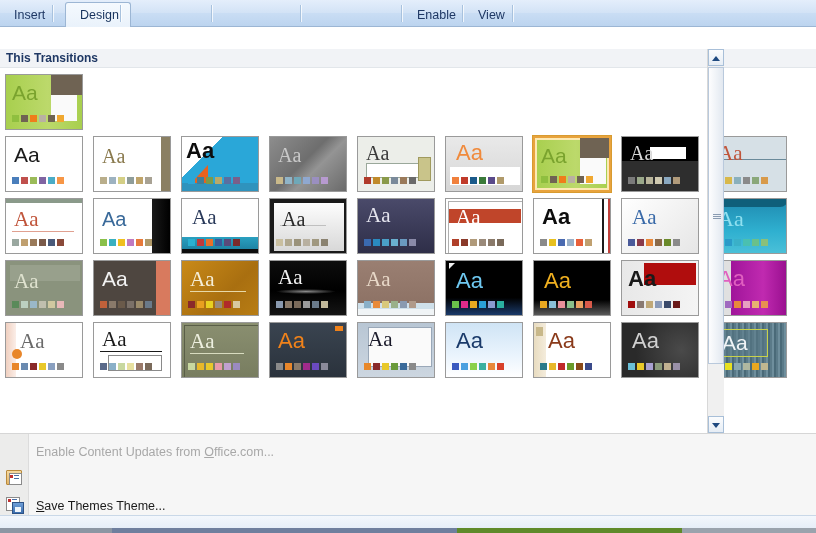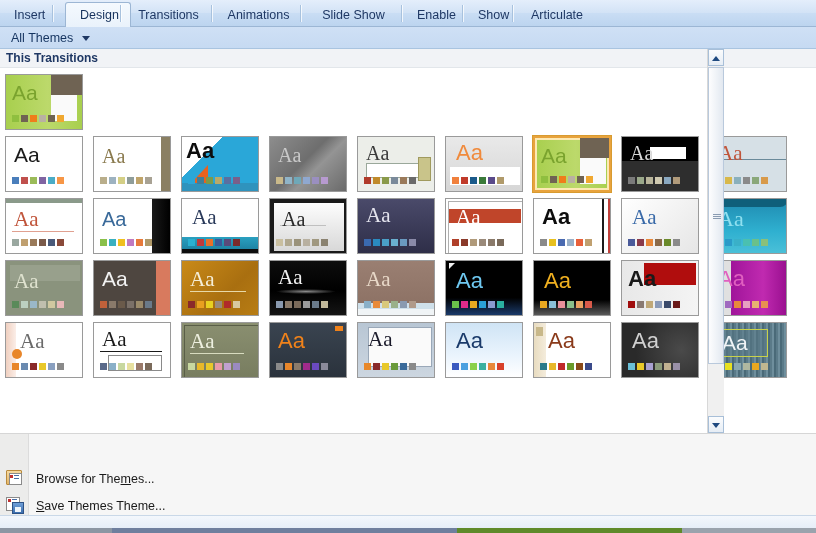--- a/index.html
+++ b/index.html
@@ -174,41 +174,31 @@
   .taskbar .seg{position:absolute;top:0;height:5px;}
 </style>
 </head>
 <body>
 
 <div id="app">
 
   <div class="tabstrip" id="tabstrip">
       <div class="tab" style="left: 2px; width: 52px; text-align: center;"><span>Insert</span></div>
       <div class="tab active" style="left: 65px; width: 66px; text-align: right;"><span>Design</span></div>
-      <div class="tab" style="left: 124px; width: 89px; text-align: center;"><span>Transitions</span></div>
-      <div class="tab" style="left: 215px; width: 87px; text-align: center;"><span>Animations</span></div>
-      <div class="tab" style="left: 304px; width: 99px; text-align: center;"><span>Slide Show</span></div>
       <div class="tab" style="left: 405px; width: 59px; text-align: center;"><span>Enable</span></div>
-      <div class="tab" style="left: 466px; width: 48px; text-align: center;"><span>Show</span></div>
-      <div class="tab" style="left: 516px; width: 82px; text-align: center;"><span>Articulate</span></div>
+      <div class="tab" style="left: 466px; width: 48px; text-align: center;"><span>View</span></div>
       <span class="tab-sep" style="left: 52px;"></span>
       <span class="tab-sep" style="left: 120px;"></span>
       <span class="tab-sep" style="left: 211px;"></span>
       <span class="tab-sep" style="left: 300px;"></span>
       <span class="tab-sep" style="left: 401px;"></span>
       <span class="tab-sep" style="left: 462px;"></span>
       <span class="tab-sep" style="left: 512px;"></span>
     </div>
 
-  <div class="allthemes-bar">
-    <div class="allthemes-btn">
-      <span>All Themes</span>
-      <span class="caret"></span>
-    </div>
-  </div>
 
   <div class="gallery">
     <div class="section-head">This Transitions</div>
     <div class="row" id="row-current"><div class="thumb" title="Apex Green" style="background: linear-gradient(to right, rgb(168, 207, 78) 0%, rgb(188, 217, 107) 55%, rgb(168, 207, 78) 100%);"><span class="deco" style="left:45px;top:0;width:33px;height:20px;background:#6f6353;"></span><span class="deco" style="left:45px;top:20px;width:26px;height:26px;background:#fafafa;"></span><span class="aa" style="color: rgb(122, 163, 46); left: 6px; top: 8px; font-size: 21px;">Aa</span><span class="sw"><i style="background: rgb(143, 191, 63);"></i><i style="background: rgb(111, 99, 83);"></i><i style="background: rgb(239, 125, 26);"></i><i style="background: rgb(185, 176, 162);"></i><i style="background: rgb(111, 99, 83);"></i><i style="background: rgb(240, 168, 48);"></i></span></div></div>
 
     <div id="builtin-rows">
         <div class="row" style="padding-top: 6px;"><div class="thumb" title="Office Theme" style="background: rgb(255, 255, 255);"><span class="aa" style="color: rgb(26, 26, 26); left: 8px; top: 8px; font-size: 21px;">Aa</span><span class="sw"><i style="background: rgb(74, 126, 187);"></i><i style="background: rgb(192, 80, 77);"></i><i style="background: rgb(155, 187, 89);"></i><i style="background: rgb(128, 100, 162);"></i><i style="background: rgb(75, 172, 198);"></i><i style="background: rgb(247, 150, 70);"></i></span></div><div class="thumb" title="Adjacency" style="background: linear-gradient(to right, rgb(255, 255, 255) 88%, rgb(138, 127, 99) 88%);"><span class="aa" style="color: rgb(138, 122, 78); left: 8px; top: 9px; font-size: 20px; font-family: &quot;Liberation Serif&quot;, serif;">Aa</span><span class="sw"><i style="background: rgb(185, 174, 139);"></i><i style="background: rgb(157, 178, 192);"></i><i style="background: rgb(212, 207, 134);"></i><i style="background: rgb(143, 157, 154);"></i><i style="background: rgb(192, 164, 106);"></i><i style="background: rgb(168, 162, 148);"></i></span></div><div class="thumb" title="Angles" style="background: rgb(42, 167, 216);"><span class="deco" style="left:0;top:0;width:78px;height:56px;background:linear-gradient(135deg,#ffffff 0 30%,#2aa7d8 30%);"></span><span class="deco" style="left:0;top:28px;width:26px;height:28px;background:#e8621e;clip-path:polygon(0 100%,100% 0,100% 100%);"></span><span class="deco" style="left:0;bottom:0;width:78px;height:8px;background:#2f93bd;"></span><span class="aa" style="color: rgb(13, 13, 13); left: 4px; top: 4px; font-size: 22px; font-weight: bold;">Aa</span><span class="sw"><i style="background: rgb(42, 167, 216);"></i><i style="background: rgb(63, 127, 154);"></i><i style="background: rgb(122, 154, 74);"></i><i style="background: rgb(183, 169, 106);"></i><i style="background: rgb(90, 111, 160);"></i><i style="background: rgb(122, 95, 138);"></i></span></div><div class="thumb" title="Apex" style="background: linear-gradient(135deg, rgb(141, 141, 141), rgb(110, 110, 110) 45%, rgb(148, 148, 148) 60%, rgb(106, 106, 106));"><span class="aa" style="color: rgb(201, 201, 201); left: 8px; top: 8px; font-size: 20px; font-family: &quot;Liberation Serif&quot;, serif;">Aa</span><span class="sw"><i style="background: rgb(201, 185, 138);"></i><i style="background: rgb(143, 180, 200);"></i><i style="background: rgb(111, 168, 184);"></i><i style="background: rgb(143, 168, 208);"></i><i style="background: rgb(154, 143, 192);"></i><i style="background: rgb(183, 154, 208);"></i></span></div><div class="thumb" title="Apothecary" style="background: rgb(236, 238, 233);"><span class="deco" style="left:8px;top:26px;width:52px;height:13px;background:#fff;border:1px solid #9aa89a;"></span><span class="deco" style="left:60px;top:20px;width:11px;height:22px;background:#c9c48a;border:1px solid #a09a5e;"></span><span class="aa" style="color: rgb(58, 58, 58); left: 8px; top: 6px; font-size: 20px; font-family: &quot;Liberation Serif&quot;, serif;">Aa</span><span class="sw"><i style="background: rgb(176, 58, 42);"></i><i style="background: rgb(192, 138, 42);"></i><i style="background: rgb(138, 154, 74);"></i><i style="background: rgb(122, 138, 154);"></i><i style="background: rgb(154, 122, 90);"></i><i style="background: rgb(106, 106, 106);"></i></span></div><div class="thumb" title="Aspect" style="background: linear-gradient(rgb(233, 233, 233), rgb(214, 214, 214));"><span class="deco" style="left:4px;top:30px;width:70px;height:18px;background:#ffffff;"></span><span class="aa" style="color: rgb(240, 138, 60); left: 10px; top: 6px; font-size: 22px;">Aa</span><span class="sw"><i style="background: rgb(240, 128, 60);"></i><i style="background: rgb(192, 58, 42);"></i><i style="background: rgb(26, 90, 138);"></i><i style="background: rgb(58, 122, 58);"></i><i style="background: rgb(90, 74, 138);"></i><i style="background: rgb(176, 154, 106);"></i></span></div><div class="thumb selected" title="Austin" style="background: linear-gradient(to right, rgb(168, 207, 78) 0%, rgb(188, 217, 107) 55%, rgb(168, 207, 78) 100%);"><span class="deco" style="left:45px;top:0;width:33px;height:20px;background:#6f6353;"></span><span class="deco" style="left:45px;top:20px;width:26px;height:26px;background:#fafafa;"></span><span class="aa" style="color: rgb(122, 163, 46); left: 6px; top: 8px; font-size: 21px;">Aa</span><span class="sw"><i style="background: rgb(143, 191, 63);"></i><i style="background: rgb(111, 99, 83);"></i><i style="background: rgb(239, 125, 26);"></i><i style="background: rgb(185, 176, 162);"></i><i style="background: rgb(111, 99, 83);"></i><i style="background: rgb(240, 168, 48);"></i></span></div><div class="thumb" title="Black Tie" style="background: rgb(0, 0, 0);"><span class="deco" style="left:0;top:24px;width:78px;height:32px;background:#2e2e2e;"></span><span class="deco" style="left:28px;top:10px;width:36px;height:12px;background:#ffffff;"></span><span class="aa" style="color: rgb(216, 216, 216); left: 8px; top: 6px; font-size: 20px; font-family: &quot;Liberation Serif&quot;, serif;">Aa</span><span class="sw"><i style="background: rgb(122, 122, 122);"></i><i style="background: rgb(154, 168, 138);"></i><i style="background: rgb(184, 180, 154);"></i><i style="background: rgb(207, 201, 176);"></i><i style="background: rgb(138, 168, 192);"></i><i style="background: rgb(176, 154, 122);"></i></span></div><div class="thumb" title="Civic" style="background: rgb(214, 224, 230);"><span class="deco" style="left:0;top:22px;width:78px;height:1px;background:#6a8a9a;"></span><span class="aa" style="color: rgb(192, 84, 58); left: 8px; top: 6px; font-size: 21px; font-family: &quot;Liberation Serif&quot;, serif;">Aa</span><span class="sw"><i style="background: rgb(192, 84, 58);"></i><i style="background: rgb(216, 184, 74);"></i><i style="background: rgb(138, 176, 188);"></i><i style="background: rgb(138, 138, 138);"></i><i style="background: rgb(138, 168, 122);"></i><i style="background: rgb(216, 154, 74);"></i></span></div></div>
         <div class="row" style="padding-top: 6px;"><div class="thumb" title="Clarity" style="background: rgb(255, 255, 255);"><span class="deco" style="left:0;top:0;width:78px;height:4px;background:#8a9a8a;"></span><span class="deco" style="left:6px;top:32px;width:62px;height:1px;background:#e0a090;"></span><span class="aa" style="color: rgb(192, 84, 58); left: 8px; top: 10px; font-size: 21px; font-family: &quot;Liberation Serif&quot;, serif;">Aa</span><span class="sw"><i style="background: rgb(154, 168, 160);"></i><i style="background: rgb(192, 160, 112);"></i><i style="background: rgb(154, 122, 90);"></i><i style="background: rgb(122, 90, 74);"></i><i style="background: rgb(74, 90, 122);"></i><i style="background: rgb(138, 74, 58);"></i></span></div><div class="thumb" title="Composite" style="background: linear-gradient(to right, rgb(255, 255, 255) 76%, rgb(26, 26, 26) 76%, rgb(0, 0, 0) 100%);"><span class="aa" style="color: rgb(58, 106, 154); left: 8px; top: 10px; font-size: 20px;">Aa</span><span class="sw"><i style="background: rgb(138, 192, 74);"></i><i style="background: rgb(58, 176, 192);"></i><i style="background: rgb(240, 192, 32);"></i><i style="background: rgb(192, 122, 192);"></i><i style="background: rgb(232, 122, 58);"></i><i style="background: rgb(176, 154, 106);"></i></span></div><div class="thumb" title="Concourse" style="background: rgb(255, 255, 255);"><span class="deco" style="left:0;bottom:0;width:78px;height:16px;background:linear-gradient(to bottom,#2aa0c0,#1a7a9a);"></span><span class="deco" style="left:0;bottom:0;width:78px;height:4px;background:#0d0d0d;"></span><span class="aa" style="color: rgb(42, 58, 90); left: 10px; top: 8px; font-size: 21px; font-family: &quot;Liberation Serif&quot;, serif;">Aa</span><span class="sw"><i style="background: rgb(42, 176, 208);"></i><i style="background: rgb(192, 58, 58);"></i><i style="background: rgb(232, 112, 42);"></i><i style="background: rgb(58, 90, 154);"></i><i style="background: rgb(90, 74, 122);"></i><i style="background: rgb(122, 42, 42);"></i></span></div><div class="thumb" title="Couture" style="background: rgb(26, 26, 26);"><span class="deco" style="left:4px;top:4px;width:70px;height:48px;background:linear-gradient(to bottom,#fdfdfd,#d8d8d8);"></span><span class="deco" style="left:10px;top:26px;width:46px;height:1px;background:#c0c0c0;"></span><span class="aa" style="color: rgb(42, 42, 42); left: 12px; top: 10px; font-size: 20px; font-family: &quot;Liberation Serif&quot;, serif;">Aa</span><span class="sw"><i style="background: rgb(201, 191, 160);"></i><i style="background: rgb(176, 168, 144);"></i><i style="background: rgb(154, 146, 122);"></i><i style="background: rgb(184, 176, 160);"></i><i style="background: rgb(160, 152, 128);"></i><i style="background: rgb(138, 130, 112);"></i></span></div><div class="thumb" title="Elemental" style="background: linear-gradient(rgb(74, 74, 106), rgb(46, 46, 72));"><span class="aa" style="color: rgb(228, 228, 238); left: 8px; top: 6px; font-size: 21px; font-family: &quot;Liberation Serif&quot;, serif;">Aa</span><span class="sw"><i style="background: rgb(58, 106, 176);"></i><i style="background: rgb(42, 138, 192);"></i><i style="background: rgb(74, 160, 200);"></i><i style="background: rgb(106, 176, 208);"></i><i style="background: rgb(106, 154, 192);"></i><i style="background: rgb(138, 138, 168);"></i></span></div><div class="thumb" title="Equity" style="background: rgb(255, 255, 255);"><span class="deco" style="left:2px;top:2px;width:74px;height:52px;border:1px solid #b0b0b0;"></span><span class="deco" style="left:3px;top:10px;width:72px;height:14px;background:#c0452a;"></span><span class="aa" style="color: rgb(255, 255, 255); left: 10px; top: 8px; font-size: 21px; font-family: &quot;Liberation Serif&quot;, serif;">Aa</span><span class="sw"><i style="background: rgb(176, 64, 42);"></i><i style="background: rgb(138, 58, 42);"></i><i style="background: rgb(176, 154, 122);"></i><i style="background: rgb(154, 138, 122);"></i><i style="background: rgb(138, 122, 106);"></i><i style="background: rgb(122, 106, 90);"></i></span></div><div class="thumb" title="Essential" style="background: rgb(255, 255, 255);"><span class="deco" style="left:68px;top:0;width:2px;height:56px;background:#1a1a1a;"></span><span class="deco" style="left:74px;top:0;width:2px;height:56px;background:#c0403a;"></span><span class="aa" style="color: rgb(13, 13, 13); left: 8px; top: 8px; font-size: 22px; font-weight: bold;">Aa</span><span class="sw"><i style="background: rgb(138, 138, 138);"></i><i style="background: rgb(232, 192, 32);"></i><i style="background: rgb(74, 106, 176);"></i><i style="background: rgb(154, 176, 200);"></i><i style="background: rgb(232, 96, 58);"></i><i style="background: rgb(192, 160, 112);"></i></span></div><div class="thumb" title="Executive" style="background: linear-gradient(135deg, rgb(255, 255, 255), rgb(230, 230, 230));"><span class="aa" style="color: rgb(58, 106, 168); left: 10px; top: 8px; font-size: 21px; font-family: &quot;Liberation Serif&quot;, serif;">Aa</span><span class="sw"><i style="background: rgb(74, 90, 154);"></i><i style="background: rgb(138, 58, 74);"></i><i style="background: rgb(232, 136, 58);"></i><i style="background: rgb(138, 106, 74);"></i><i style="background: rgb(106, 138, 42);"></i><i style="background: rgb(138, 138, 138);"></i></span></div><div class="thumb" title="Flow" style="background: linear-gradient(rgb(31, 138, 176), rgb(47, 176, 208) 60%, rgb(74, 192, 216));"><span class="deco" style="left:0;top:0;width:78px;height:8px;background:#0f5f7a;border-radius:0 0 40px 40px;"></span><span class="aa" style="color: rgb(143, 224, 240); left: 8px; top: 10px; font-size: 22px; font-family: &quot;Liberation Serif&quot;, serif;">Aa</span><span class="sw"><i style="background: rgb(31, 106, 176);"></i><i style="background: rgb(42, 154, 200);"></i><i style="background: rgb(58, 176, 200);"></i><i style="background: rgb(74, 192, 176);"></i><i style="background: rgb(106, 192, 138);"></i><i style="background: rgb(138, 192, 122);"></i></span></div></div>
         <div class="row" style="padding-top: 6px;"><div class="thumb" title="Foundry" style="background: rgb(138, 147, 125);"><span class="deco" style="left:4px;top:4px;width:70px;height:16px;background:rgba(255,255,255,.12);"></span><span class="aa" style="color: rgb(223, 226, 207); left: 8px; top: 10px; font-size: 21px; font-family: &quot;Liberation Serif&quot;, serif;">Aa</span><span class="sw"><i style="background: rgb(90, 138, 90);"></i><i style="background: rgb(188, 208, 192);"></i><i style="background: rgb(154, 184, 200);"></i><i style="background: rgb(192, 191, 174);"></i><i style="background: rgb(208, 200, 160);"></i><i style="background: rgb(232, 184, 184);"></i></span></div><div class="thumb" title="Grid" style="background: linear-gradient(to right, rgb(78, 70, 64) 82%, rgb(216, 122, 94) 82%);"><span class="aa" style="color: rgb(242, 242, 242); left: 8px; top: 8px; font-size: 21px;">Aa</span><span class="sw"><i style="background: rgb(192, 97, 58);"></i><i style="background: rgb(138, 122, 106);"></i><i style="background: rgb(106, 90, 74);"></i><i style="background: rgb(122, 112, 104);"></i><i style="background: rgb(154, 138, 106);"></i><i style="background: rgb(106, 122, 138);"></i></span></div><div class="thumb" title="Hardcover" style="background: linear-gradient(135deg, rgb(201, 138, 24), rgb(169, 111, 16) 60%, rgb(184, 125, 20));"><span class="deco" style="left:8px;top:30px;width:56px;height:1px;background:#e8d9a8;"></span><span class="aa" style="color: rgb(245, 238, 216); left: 8px; top: 8px; font-size: 21px; font-family: &quot;Liberation Serif&quot;, serif;">Aa</span><span class="sw"><i style="background: rgb(138, 42, 42);"></i><i style="background: rgb(232, 160, 32);"></i><i style="background: rgb(232, 208, 32);"></i><i style="background: rgb(154, 138, 122);"></i><i style="background: rgb(176, 42, 42);"></i><i style="background: rgb(216, 200, 160);"></i></span></div><div class="thumb" title="Heatwave" style="background: linear-gradient(rgb(13, 13, 13), rgb(0, 0, 0) 55%, rgb(21, 21, 21));"><span class="deco" style="left:6px;top:28px;width:60px;height:5px;background:radial-gradient(ellipse,#8a8a8a,transparent 70%);"></span><span class="aa" style="color: rgb(240, 240, 240); left: 8px; top: 6px; font-size: 21px; font-family: &quot;Liberation Serif&quot;, serif;">Aa</span><span class="sw"><i style="background: rgb(138, 154, 176);"></i><i style="background: rgb(138, 122, 106);"></i><i style="background: rgb(122, 106, 90);"></i><i style="background: rgb(154, 154, 154);"></i><i style="background: rgb(106, 122, 138);"></i><i style="background: rgb(192, 184, 154);"></i></span></div><div class="thumb" title="Horizon" style="background: linear-gradient(rgb(154, 127, 114), rgb(138, 111, 98));"><span class="deco" style="left:0;bottom:6px;width:78px;height:6px;background:#cfe0ea;"></span><span class="deco" style="left:0;bottom:0;width:78px;height:6px;background:#f0f4f6;"></span><span class="aa" style="color: rgb(232, 216, 200); left: 8px; top: 8px; font-size: 21px; font-family: &quot;Liberation Serif&quot;, serif;">Aa</span><span class="sw"><i style="background: rgb(138, 176, 200);"></i><i style="background: rgb(232, 138, 58);"></i><i style="background: rgb(216, 200, 122);"></i><i style="background: rgb(154, 176, 138);"></i><i style="background: rgb(138, 154, 176);"></i><i style="background: rgb(176, 154, 138);"></i></span></div><div class="thumb" title="Inkwell" style="background: linear-gradient(rgb(0, 0, 0) 68%, rgb(26, 58, 106) 100%);"><span class="deco" style="left:3px;top:2px;width:6px;height:6px;background:#f0f0f0;clip-path:polygon(0 0,100% 0,0 100%);"></span><span class="aa" style="color: rgb(111, 200, 240); left: 10px; top: 10px; font-size: 22px;">Aa</span><span class="sw"><i style="background: rgb(106, 192, 74);"></i><i style="background: rgb(224, 42, 138);"></i><i style="background: rgb(232, 168, 32);"></i><i style="background: rgb(42, 160, 216);"></i><i style="background: rgb(138, 154, 208);"></i><i style="background: rgb(42, 176, 160);"></i></span></div><div class="thumb" title="Median" style="background: linear-gradient(rgb(0, 0, 0) 72%, rgb(90, 90, 90) 100%);"><span class="aa" style="color: rgb(240, 176, 32); left: 10px; top: 10px; font-size: 22px;">Aa</span><span class="sw"><i style="background: rgb(232, 168, 32);"></i><i style="background: rgb(138, 192, 216);"></i><i style="background: rgb(232, 144, 154);"></i><i style="background: rgb(138, 192, 138);"></i><i style="background: rgb(232, 160, 96);"></i><i style="background: rgb(216, 90, 74);"></i></span></div><div class="thumb" title="Metro" style="background: linear-gradient(to right, rgb(232, 232, 232), rgb(244, 244, 244));"><span class="deco" style="left:22px;top:2px;width:52px;height:22px;background:#b00d0d;"></span><span class="aa" style="color: rgb(26, 26, 26); left: 6px; top: 8px; font-size: 22px; font-weight: bold;">Aa</span><span class="sw"><i style="background: rgb(160, 13, 13);"></i><i style="background: rgb(138, 122, 114);"></i><i style="background: rgb(192, 168, 120);"></i><i style="background: rgb(138, 154, 184);"></i><i style="background: rgb(58, 74, 106);"></i><i style="background: rgb(106, 26, 26);"></i></span></div><div class="thumb" title="Module" style="background: linear-gradient(to right, rgb(224, 224, 224) 28%, rgb(160, 21, 154) 28%, rgb(192, 42, 176) 70%, rgb(154, 16, 144));"><span class="aa" style="color: rgb(224, 96, 192); left: 8px; top: 8px; font-size: 22px;">Aa</span><span class="sw"><i style="background: rgb(192, 74, 138);"></i><i style="background: rgb(160, 106, 192);"></i><i style="background: rgb(232, 136, 58);"></i><i style="background: rgb(232, 160, 192);"></i><i style="background: rgb(232, 176, 112);"></i><i style="background: rgb(232, 144, 80);"></i></span></div></div>
         <div class="row" style="padding-top: 6px;"><div class="thumb" title="Moderate" style="background: rgb(255, 255, 255);"><span class="deco" style="left:0;top:0;width:10px;height:56px;background:linear-gradient(to right,#f0d0c0,#fbeee8);"></span><span class="deco" style="left:6px;top:26px;width:10px;height:10px;border-radius:50%;background:#e8862a;"></span><span class="aa" style="color: rgb(106, 106, 106); left: 14px; top: 8px; font-size: 21px; font-family: &quot;Liberation Serif&quot;, serif;">Aa</span><span class="sw"><i style="background: rgb(232, 134, 42);"></i><i style="background: rgb(106, 138, 176);"></i><i style="background: rgb(138, 42, 42);"></i><i style="background: rgb(232, 200, 42);"></i><i style="background: rgb(138, 160, 192);"></i><i style="background: rgb(138, 138, 138);"></i></span></div><div class="thumb" title="Newsprint" style="background: rgb(255, 255, 255);"><span class="deco" style="left:6px;top:28px;width:62px;height:1px;background:#1a1a1a;"></span><span class="deco" style="left:14px;top:32px;width:52px;height:14px;background:#fff;border:1px solid #8a8a8a;"></span><span class="aa" style="color: rgb(26, 26, 26); left: 8px; top: 6px; font-size: 21px; font-family: &quot;Liberation Serif&quot;, serif;">Aa</span><span class="sw"><i style="background: rgb(90, 106, 138);"></i><i style="background: rgb(138, 176, 200);"></i><i style="background: rgb(200, 216, 160);"></i><i style="background: rgb(232, 224, 160);"></i><i style="background: rgb(154, 122, 106);"></i><i style="background: rgb(122, 106, 90);"></i></span></div><div class="thumb" title="Opulent" style="background: linear-gradient(rgb(138, 143, 112), rgb(120, 125, 96));"><span class="deco" style="left:2px;top:2px;width:74px;height:52px;border:1px solid #5a5f48;"></span><span class="deco" style="left:8px;top:30px;width:54px;height:1px;background:#d8dcc0;"></span><span class="aa" style="color: rgb(238, 240, 224); left: 8px; top: 8px; font-size: 21px; font-family: &quot;Liberation Serif&quot;, serif;">Aa</span><span class="sw"><i style="background: rgb(200, 216, 160);"></i><i style="background: rgb(232, 184, 42);"></i><i style="background: rgb(232, 200, 42);"></i><i style="background: rgb(232, 154, 168);"></i><i style="background: rgb(192, 160, 208);"></i><i style="background: rgb(154, 138, 192);"></i></span></div><div class="thumb" title="Origin" style="background: linear-gradient(rgb(58, 68, 80), rgb(42, 50, 60));"><span class="deco" style="right:3px;top:3px;width:8px;height:5px;background:#f0821a;"></span><span class="aa" style="color: rgb(240, 130, 26); left: 8px; top: 8px; font-size: 22px;">Aa</span><span class="sw"><i style="background: rgb(138, 138, 138);"></i><i style="background: rgb(232, 134, 42);"></i><i style="background: rgb(138, 122, 106);"></i><i style="background: rgb(160, 42, 138);"></i><i style="background: rgb(106, 74, 192);"></i><i style="background: rgb(138, 138, 154);"></i></span></div><div class="thumb" title="Oriel" style="background: linear-gradient(rgb(184, 198, 212), rgb(204, 214, 224));"><span class="deco" style="left:10px;top:4px;width:62px;height:38px;background:#fafafa;border:1px solid #9aa8b8;"></span><span class="aa" style="color: rgb(26, 26, 42); left: 10px; top: 6px; font-size: 21px; font-family: &quot;Liberation Serif&quot;, serif;">Aa</span><span class="sw"><i style="background: rgb(232, 136, 42);"></i><i style="background: rgb(138, 42, 42);"></i><i style="background: rgb(232, 200, 42);"></i><i style="background: rgb(106, 154, 58);"></i><i style="background: rgb(58, 106, 154);"></i><i style="background: rgb(138, 138, 138);"></i></span></div><div class="thumb" title="Paper" style="background: linear-gradient(rgb(207, 228, 245), rgb(234, 244, 253) 60%, rgb(255, 255, 255));"><span class="aa" style="color: rgb(26, 58, 106); left: 10px; top: 8px; font-size: 22px;">Aa</span><span class="sw"><i style="background: rgb(58, 90, 192);"></i><i style="background: rgb(74, 160, 224);"></i><i style="background: rgb(138, 208, 74);"></i><i style="background: rgb(58, 176, 160);"></i><i style="background: rgb(232, 136, 58);"></i><i style="background: rgb(216, 64, 42);"></i></span></div><div class="thumb" title="Perspective" style="background: rgb(255, 255, 255);"><span class="deco" style="left:0;top:0;width:12px;height:56px;background:linear-gradient(to right,#e8dcc0,#f4ecdc);"></span><span class="deco" style="left:2px;top:4px;width:7px;height:9px;background:#c8b88a;"></span><span class="aa" style="color: rgb(138, 58, 26); left: 14px; top: 8px; font-size: 22px;">Aa</span><span class="sw"><i style="background: rgb(42, 122, 138);"></i><i style="background: rgb(232, 184, 42);"></i><i style="background: rgb(192, 42, 42);"></i><i style="background: rgb(106, 154, 42);"></i><i style="background: rgb(138, 74, 26);"></i><i style="background: rgb(58, 74, 138);"></i></span></div><div class="thumb" title="Pushpin" style="background: radial-gradient(circle at 78% 50%, rgb(74, 74, 74), rgb(42, 42, 42) 70%);"><span class="aa" style="color: rgb(208, 208, 208); left: 10px; top: 8px; font-size: 22px;">Aa</span><span class="sw"><i style="background: rgb(106, 192, 216);"></i><i style="background: rgb(232, 200, 42);"></i><i style="background: rgb(168, 160, 208);"></i><i style="background: rgb(138, 154, 122);"></i><i style="background: rgb(192, 176, 144);"></i><i style="background: rgb(154, 144, 168);"></i></span></div><div class="thumb" title="Slipstream" style="background: repeating-linear-gradient(to right, rgb(90, 122, 136) 0px, rgb(90, 122, 136) 2px, rgb(110, 142, 156) 2px, rgb(110, 142, 156) 4px, rgb(74, 106, 120) 4px, rgb(74, 106, 120) 6px);"><span class="deco" style="left:6px;top:6px;width:50px;height:26px;background:rgba(90,120,135,.55);border:1px solid #c8d24a;"></span><span class="aa" style="color: rgb(240, 244, 246); left: 12px; top: 10px; font-size: 21px;">Aa</span><span class="sw"><i style="background: rgb(122, 138, 74);"></i><i style="background: rgb(232, 224, 32);"></i><i style="background: rgb(138, 168, 176);"></i><i style="background: rgb(176, 184, 160);"></i><i style="background: rgb(232, 168, 32);"></i><i style="background: rgb(192, 184, 144);"></i></span></div></div>
@@ -227,29 +217,29 @@
       </span>
     </div>
     <div class="sb-btn sb-down">
       <span class="sb-arrow"></span>
     </div>
   </div>
 
   <div class="menu">
     <div class="gutter"></div>
 
+    <div class="mi disabled" style="top:5px;">
+      <span><span>Enable Content Updates from </span><u>O</u><span>ffice.com...</span></span>
+    </div>
 
     <div class="mi-icon" style="top:35px;">
       <span class="ic-browse">
         <span class="fold"></span><span class="pg"></span><span class="bl"></span>
         <span class="ln" style="top:6px;"></span><span class="ln" style="top:9px;"></span>
       </span>
-    </div>
-    <div class="mi" style="top:32px;">
-      <span><span>Browse for The</span><u>m</u><span>es...</span></span>
     </div>
 
     <div class="mi-icon" style="top:62px;">
       <span class="ic-save">
         <span class="pg"></span><span class="bl"></span>
         <span class="ln" style="top:3px;"></span><span class="ln" style="top:6px;"></span>
         <span class="fd"></span>
       </span>
     </div>
     <div class="mi" style="top:59px;">

